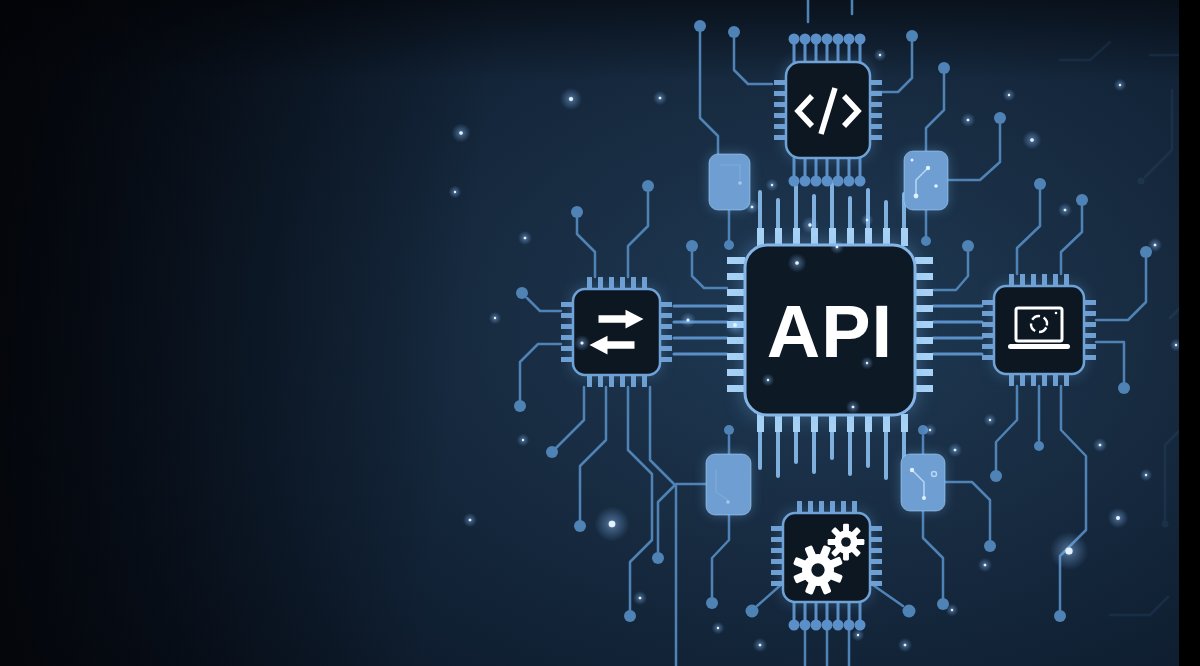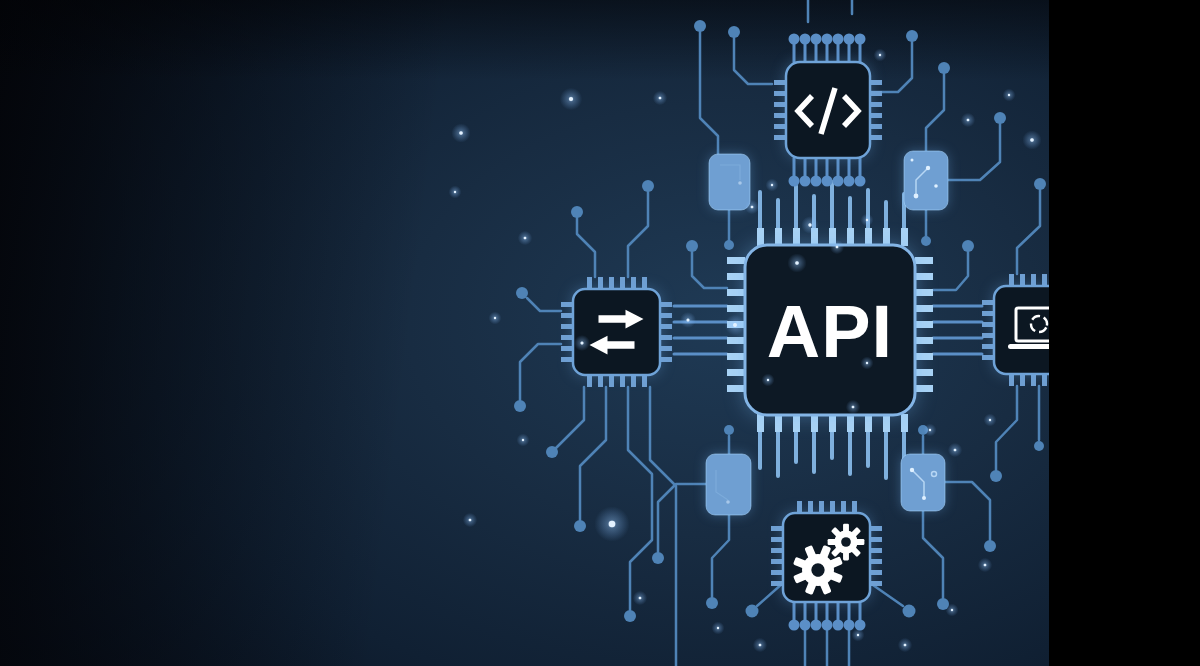--- a/index.html
+++ b/index.html
@@ -1,17 +1,17 @@
 <!DOCTYPE html>
 <html style="--background-dark: #05070c; --background-navy: #1f3a55; --trace: #4f83b6; --trace-bright: #85b7e6; --chip-border: #84b5e6; --chip-fill: #0d1925; --pin: #a9d3f5; --pin-dim: #6f9fd2; --component-fill: #6f9fd2; --icon: #ffffff; --star: #e4f2ff;"><head>
 <meta charset="utf-8">
 <style>
   html,body{margin:0;padding:0;background:#000;}
   .scene{
-    position:relative;width:1049px;height:666px;overflow:hidden;
+    position:relative;width:1179px;height:666px;overflow:hidden;
     background:
       linear-gradient(180deg, rgba(2,3,6,.55) 0%, rgba(2,3,6,0) 12%),
       linear-gradient(97deg, rgba(3,4,8,.92) 0%, rgba(3,4,8,.55) 14%, rgba(3,4,8,0) 40%),
       radial-gradient(1050px 720px at 69% 48%,
         var(--background-navy,#1f3a55) 0%, #182c42 30%, #102033 55%,
         #0a1422 75%, #060a12 92%, var(--background-dark,#05070c) 100%),
       var(--background-dark,#05070c);
   }
   svg{position:absolute;inset:0;}
   .trace{stroke:var(--trace,#4f83b6);stroke-width:2.5;fill:none;stroke-linecap:round;stroke-linejoin:round;}

